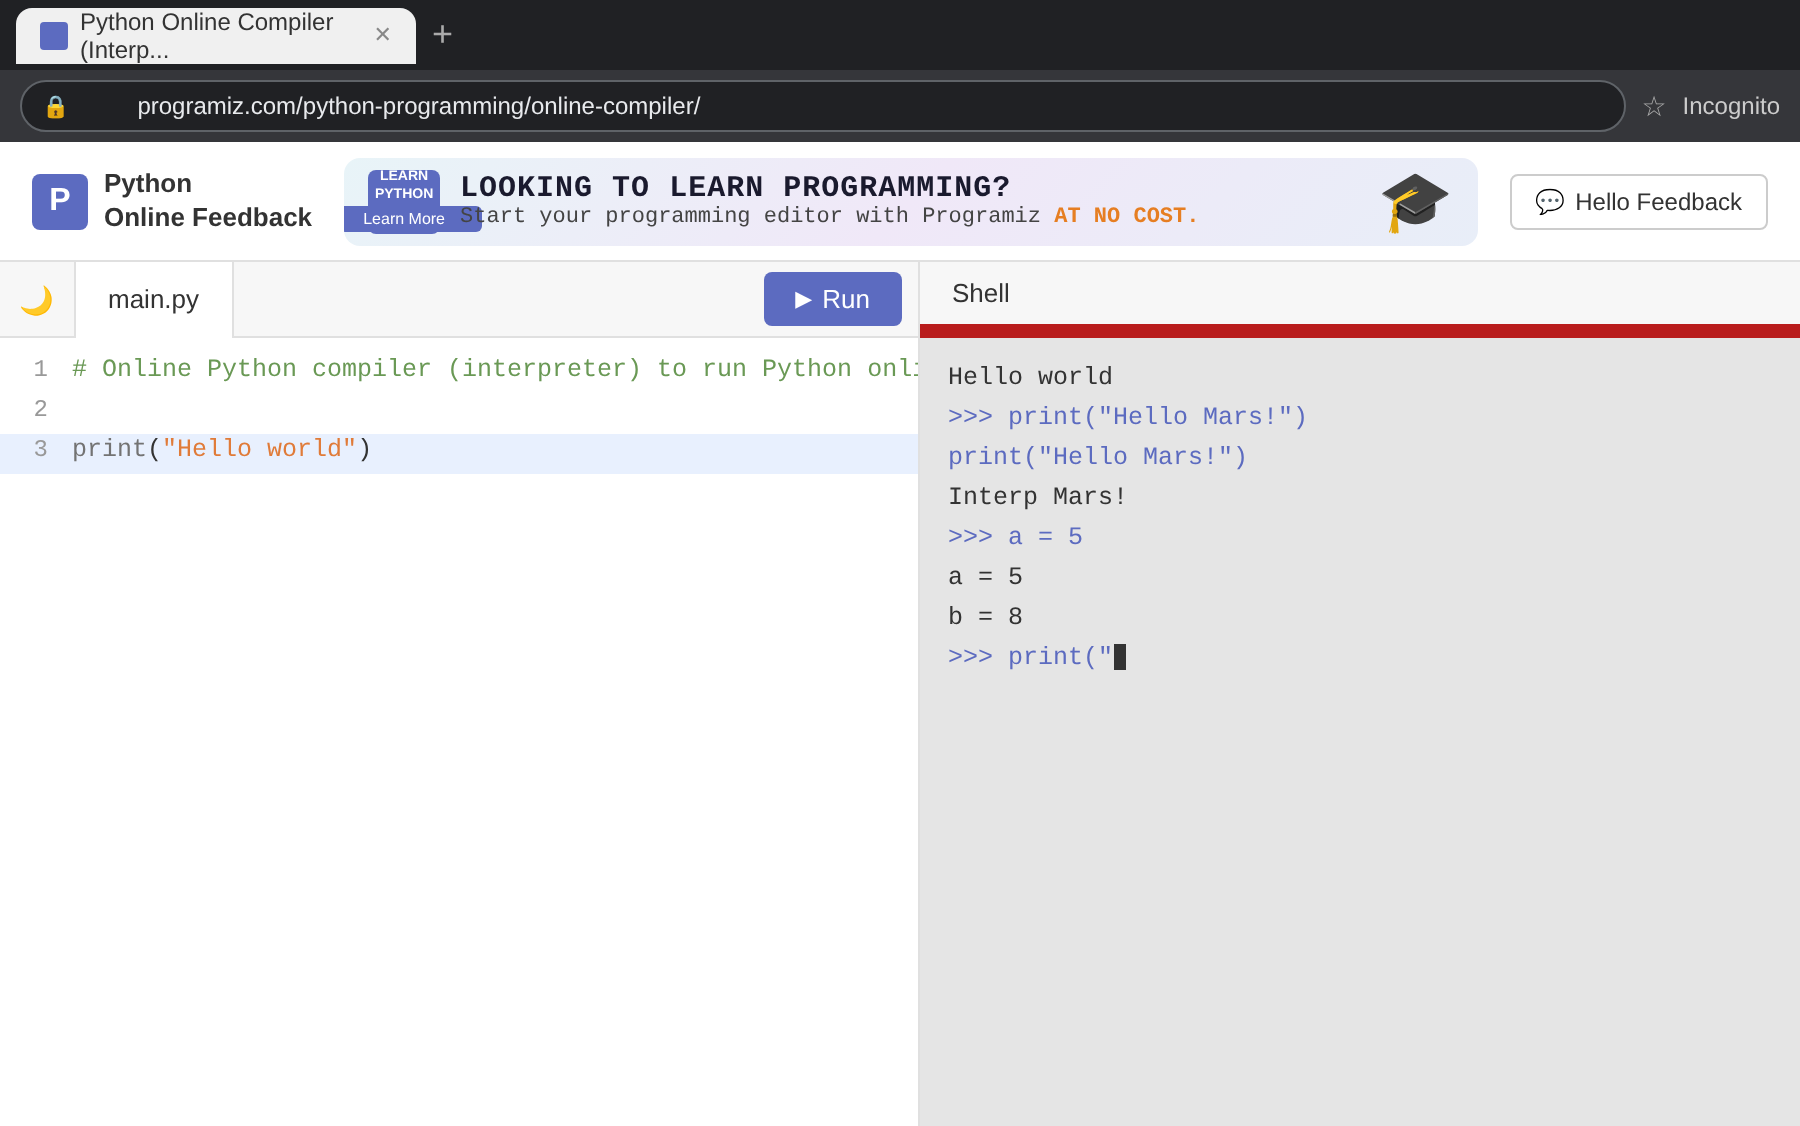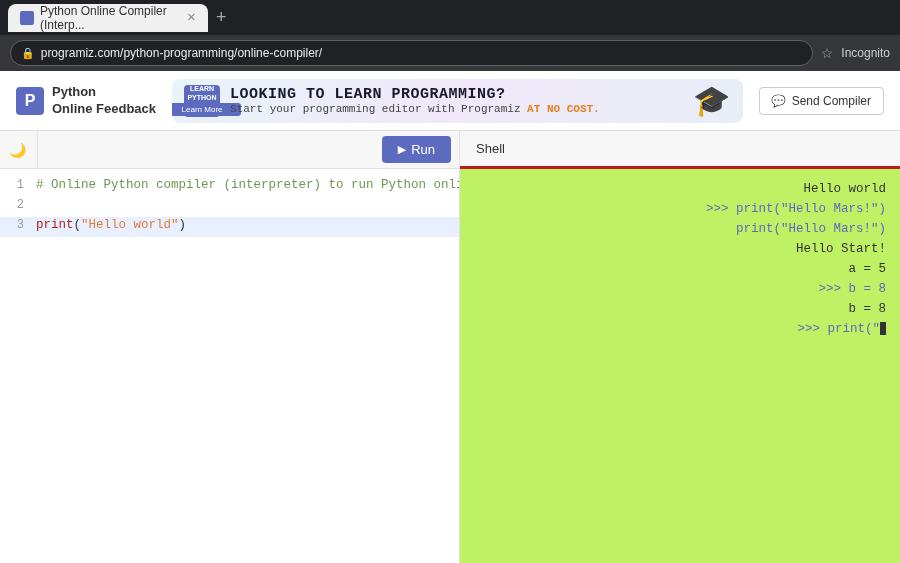--- a/index.html
+++ b/index.html
@@ -72,20 +72,21 @@
       flex: 1;
       height: 26px;
       display: flex;
       align-items: center;
       padding: 0 10px;
       gap: 6px;
     }
     .address-text {
       color: #e8eaed;
       font-size: 12px;
+      margin-left: 28px;
     }
     .lock-icon {
       color: #aaa;
       font-size: 11px;
     }
     .star-icon {
       color: #aaa;
       font-size: 14px;
       cursor: pointer;
     }
@@ -299,49 +300,48 @@
       font-size: 12px;
       flex-shrink: 0;
       user-select: none;
     }
     .code-content {
       color: #333;
       white-space: pre;
     }
     .code-comment { color: #6a9955; }
     .code-string { color: #e07b39; }
-    .code-function { color: #b91c1c; }
+    .code-function { color: #737373; }
 
     
     .right-panel {
       flex: 1;
       display: flex;
       flex-direction: column;
     }
     .shell-toolbar {
       height: 38px;
       display: flex;
       align-items: center;
       padding: 0 16px;
-      border-bottom: 3px solid #b91c1c;
+      border-bottom: 7px solid #b91c1c;
       background: #f7f7f7;
     }
     .shell-tab {
       font-size: 13px;
       color: #333;
     }
     .shell-output {
       flex: 1;
       font-family: 'Courier New', Courier, monospace;
       font-size: 12.5px;
       padding: 10px 14px;
       overflow-y: auto;
-      background: #bef264;
+      background: #e5e5e5;
       line-height: 1.6;
-      text-align: right;
     }
     .shell-line { color: #333; }
     .shell-prompt { color: #5c6bc0; }
     .shell-code { color: #5c6bc0; }
     .cursor {
       display: inline-block;
       width: 6px;
       height: 13px;
       background: #333;
       vertical-align: middle;
@@ -398,31 +398,32 @@
         <div class="banner-title">LOOKING TO LEARN PROGRAMMING?</div>
         <div style="font-size:11px;color:#444;">
           <span>Start your programming editor with Programiz </span><span class="banner-highlight">AT NO COST.</span>
         </div>
       </div>
       <div class="banner-figure">🎓</div>
     </div>
 
     <button class="send-feedback-btn">
       <span>💬</span>
-      <span>Send Compiler</span>
+      <span>Hello Feedback</span>
     </button>
   </div>
 
   <div class="editor-area">
 
     <div class="left-panel">
       <div class="editor-toolbar">
         <div class="theme-toggle">
           <span>🌙</span>
         </div>
+        <div class="file-tab">main.py</div>
         <button class="run-btn">
           <span class="run-icon">▶</span>
           <span>Run</span>
         </button>
       </div>
 
       <div class="code-editor">
         <div class="code-line">
           <span class="line-num">1</span>
           <span class="code-content code-comment"># Online Python compiler (interpreter) to run Python online.</span>
@@ -438,21 +439,21 @@
     </div>
 
     <div class="right-panel">
       <div class="shell-toolbar">
         <span class="shell-tab">Shell</span>
       </div>
       <div class="shell-output">
         <div class="shell-line">Hello world</div>
         <div class="shell-line"><span class="shell-prompt">&gt;&gt;&gt; </span><span class="shell-code">print("Hello Mars!")</span></div>
         <div class="shell-line"><span class="shell-code">print("Hello Mars!")</span></div>
-        <div class="shell-line">Hello Start!</div>
+        <div class="shell-line">Interp Mars!</div>
+        <div class="shell-line"><span class="shell-prompt">&gt;&gt;&gt; </span><span class="shell-code">a = 5</span></div>
         <div class="shell-line">a = 5</div>
-        <div class="shell-line"><span class="shell-prompt">&gt;&gt;&gt; </span><span class="shell-code">b = 8</span></div>
         <div class="shell-line">b = 8</div>
         <div class="shell-line"><span class="shell-prompt">&gt;&gt;&gt; </span><span class="shell-code">print("</span><span class="cursor"></span></div>
       </div>
     </div>
   </div>
 </div>
 
 </body></html>

